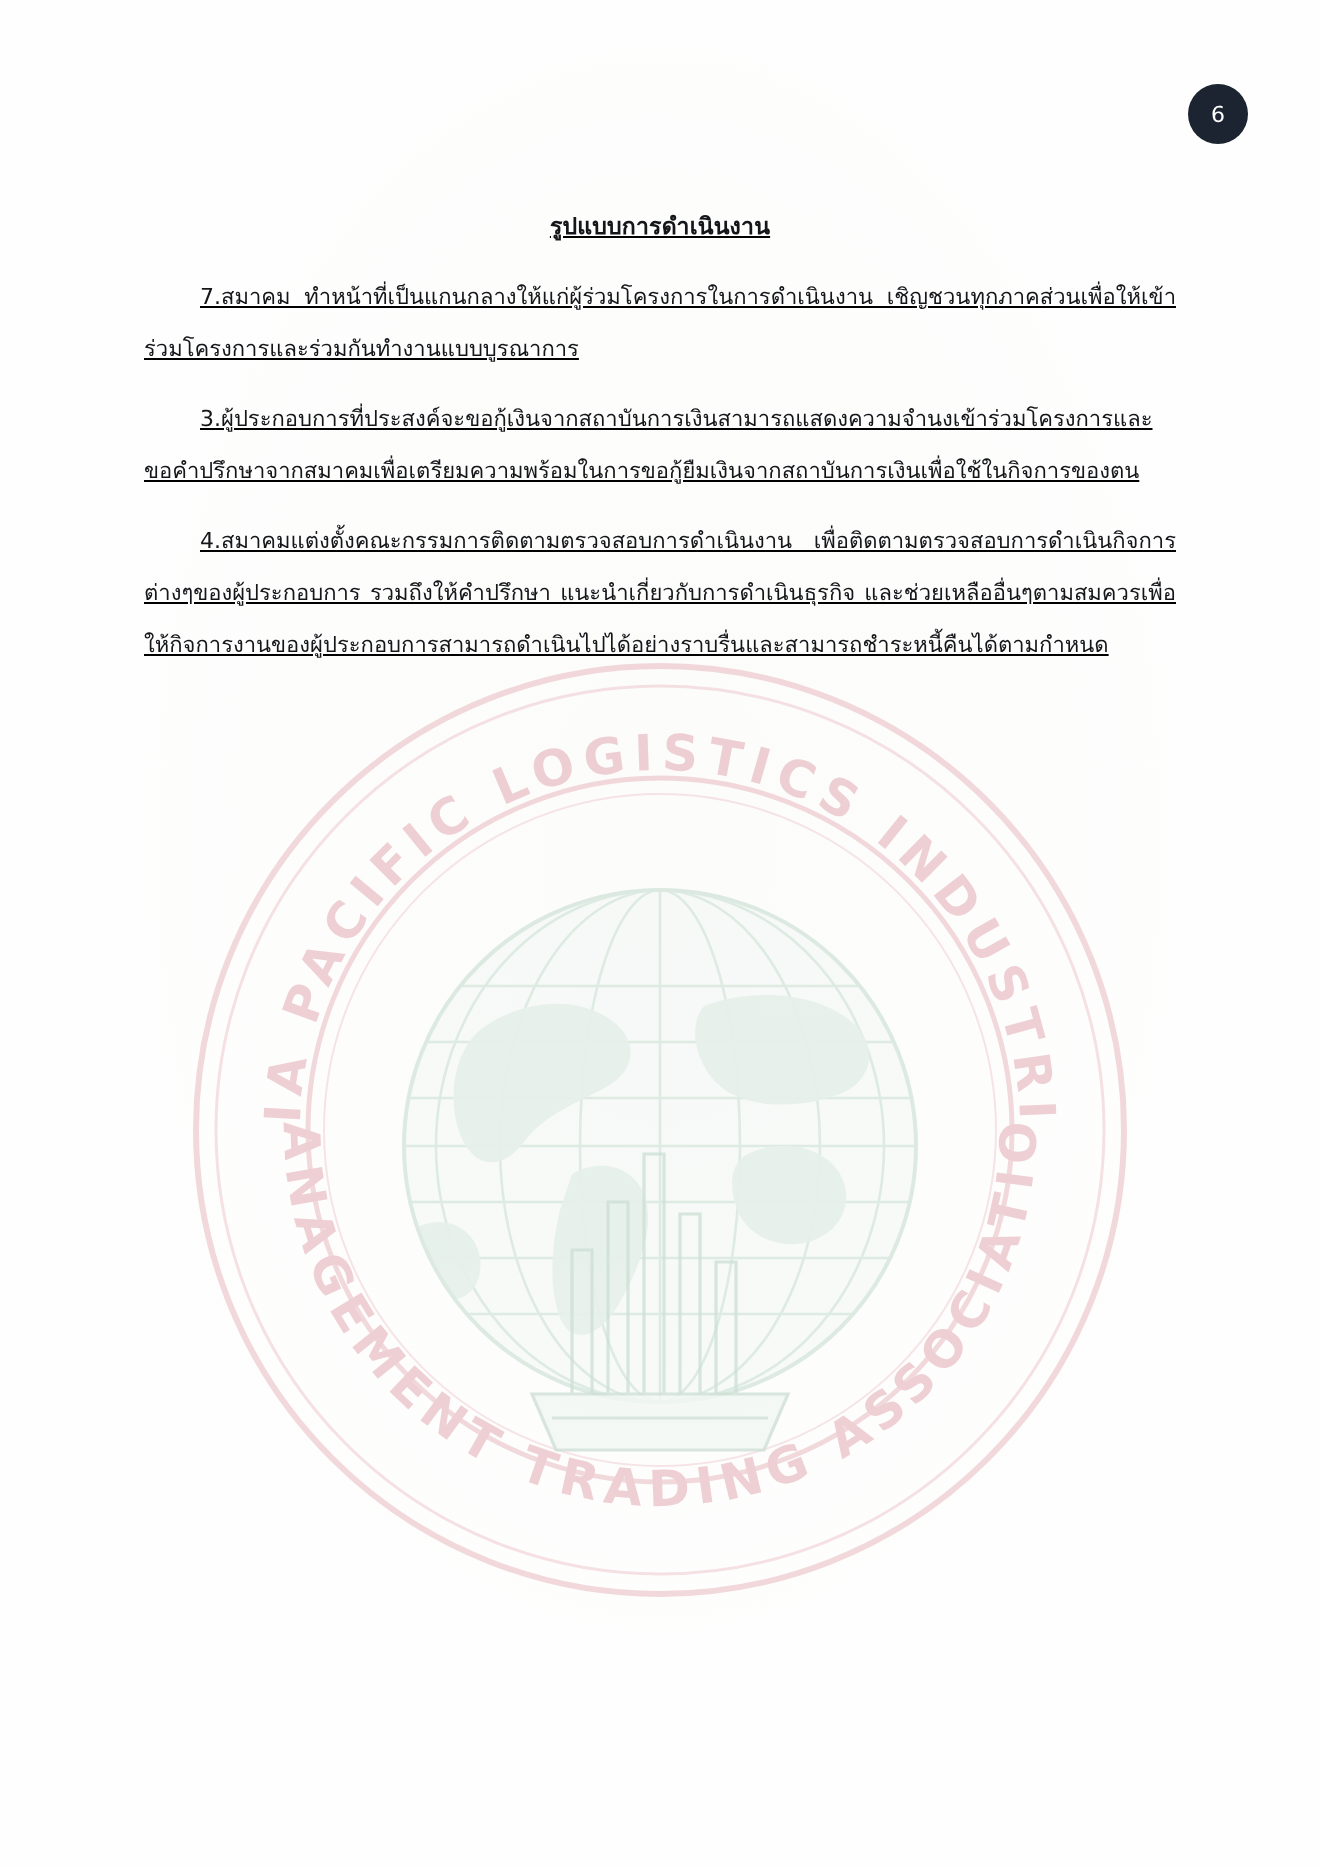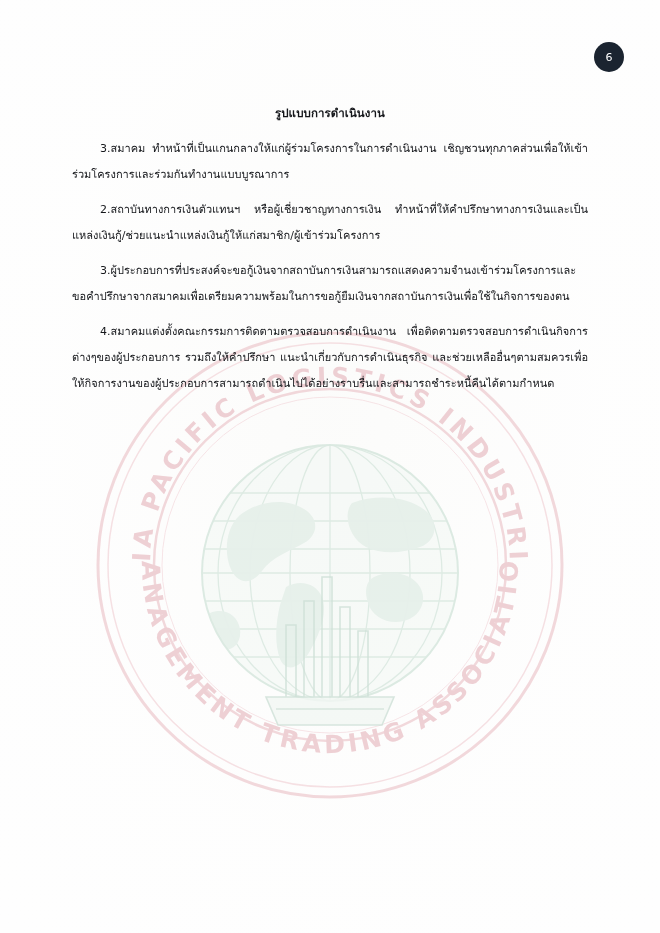--- a/index.html
+++ b/index.html
@@ -61,20 +61,21 @@
     height: 100%;
   }
 
   
   .doc {
     position: absolute;
     left: 0;
     top: 0;
     width: 660px;
     z-index: 3;
+    text-decoration: underline;
   }
   .doc-title {
     text-align: center;
     font-size: 11.5px;
     font-weight: bold;
     color: #14161a;
     margin: 104px 0 14px 0;
     letter-spacing: 0.1px;
   }
   .body-block {
@@ -160,20 +161,19 @@
         <text font-size="25">
           <textPath href="#circBottom" startOffset="50%" text-anchor="middle">MANAGEMENT TRADING ASSOCIATION</textPath>
         </text>
       </g>
     </svg>
   </div>
 
   <div class="doc">
     <div class="doc-title">รูปแบบการดำเนินงาน</div>
     <div class="body-block">
-      <p class="para">3.สมาคม ทำหน้าที่เป็นแกนกลางให้แก่ผู้ร่วมโครงการในการดำเนินงาน เชิญชวนทุกภาคส่วนเพื่อให้เข้าร่วมโครงการและร่วมกันทำงานแบบบูรณาการ</p>
-      <p class="para">2.สถาบันทางการเงินตัวแทนฯ หรือผู้เชี่ยวชาญทางการเงิน ทำหน้าที่ให้คำปรึกษาทางการเงินและเป็นแหล่งเงินกู้/ช่วยแนะนำแหล่งเงินกู้ให้แก่สมาชิก/ผู้เข้าร่วมโครงการ</p>
+      <p class="para">7.สมาคม ทำหน้าที่เป็นแกนกลางให้แก่ผู้ร่วมโครงการในการดำเนินงาน เชิญชวนทุกภาคส่วนเพื่อให้เข้าร่วมโครงการและร่วมกันทำงานแบบบูรณาการ</p>
       <p class="para">3.ผู้ประกอบการที่ประสงค์จะขอกู้เงินจากสถาบันการเงินสามารถแสดงความจำนงเข้าร่วมโครงการและขอคำปรึกษาจากสมาคมเพื่อเตรียมความพร้อมในการขอกู้ยืมเงินจากสถาบันการเงินเพื่อใช้ในกิจการของตน</p>
       <p class="para">4.สมาคมแต่งตั้งคณะกรรมการติดตามตรวจสอบการดำเนินงาน เพื่อติดตามตรวจสอบการดำเนินกิจการต่างๆของผู้ประกอบการ รวมถึงให้คำปรึกษา แนะนำเกี่ยวกับการดำเนินธุรกิจ และช่วยเหลืออื่นๆตามสมควรเพื่อให้กิจการงานของผู้ประกอบการสามารถดำเนินไปได้อย่างราบรื่นและสามารถชำระหนี้คืนได้ตามกำหนด</p>
     </div>
   </div>
 
 </div>
 
 </body></html>

